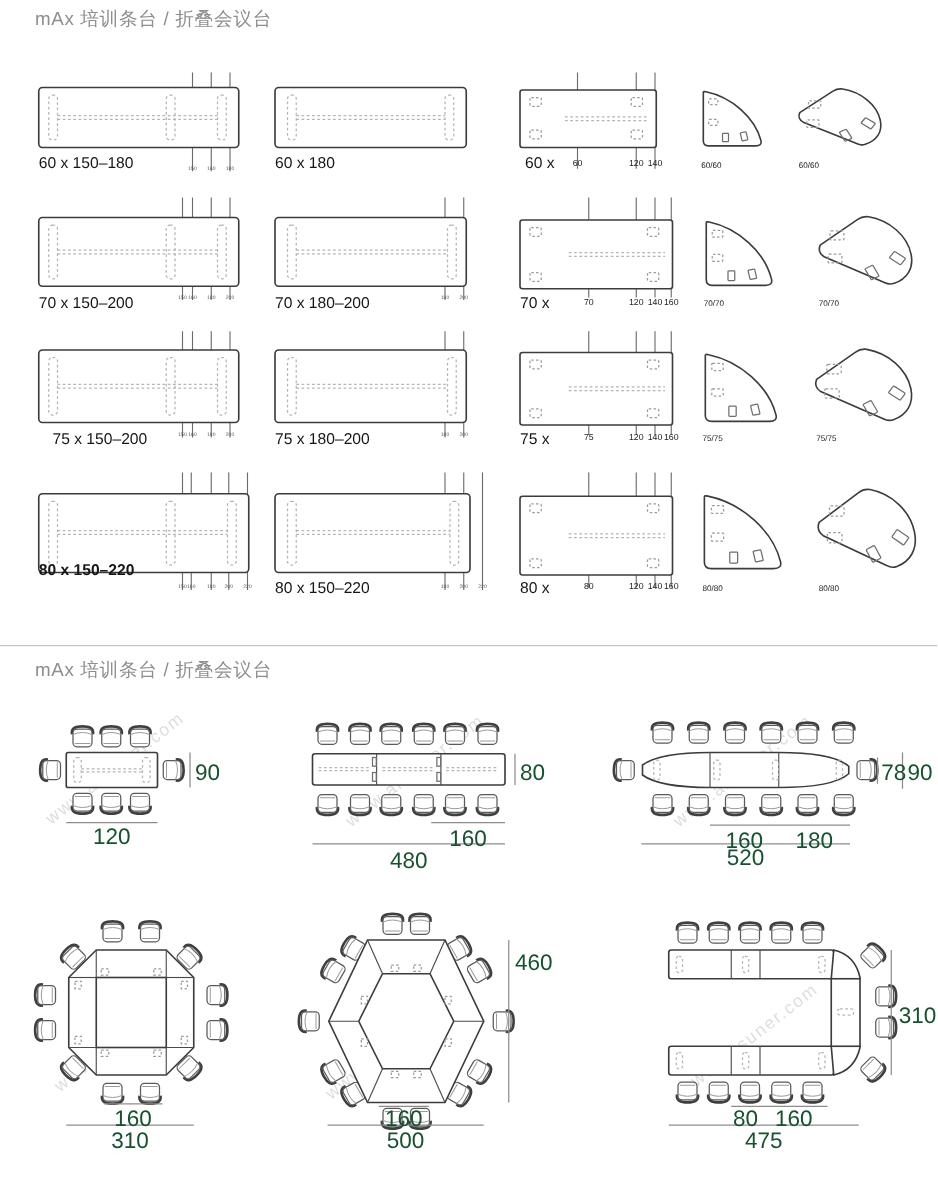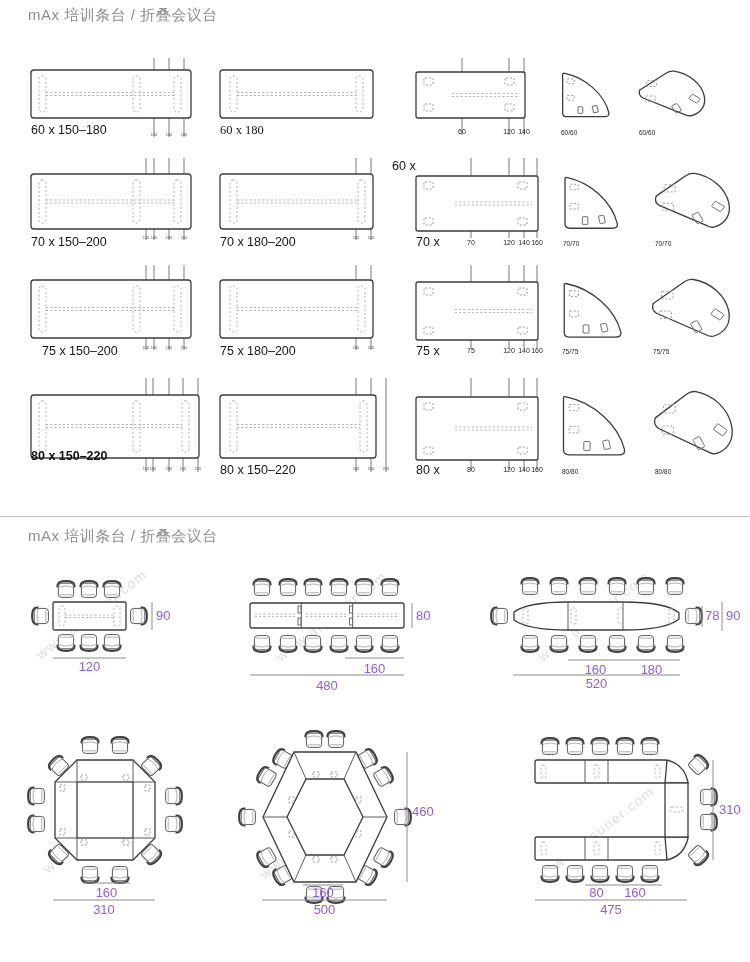--- a/index.html
+++ b/index.html
@@ -6,21 +6,21 @@
   #page{position:relative;width:750px;height:962px;background:#fff;overflow:hidden;
         font-family:"Liberation Sans","DejaVu Sans",sans-serif;}
   .abs{position:absolute;}
   svg.abs{overflow:visible;}
   .title{font-size:15px;color:#8e8e8e;letter-spacing:.5px;}
   .subtitle{font-size:12.5px;color:#555;}
   .speclabel{font-size:12.5px;color:#161616;}
   .tick{font-size:7px;color:#222;transform:translateX(-50%);white-space:nowrap;}
   .microtick{font-size:4px;color:#555;transform:translateX(-50%);white-space:nowrap;}
   .shapelabel{font-size:6.5px;color:#222;white-space:nowrap;}
-  .dim{font-size:13px;color:#8b5cf6;white-space:nowrap;}
+  .dim{font-size:18px;color:#14532d;white-space:nowrap;}
   .dimc{text-align:center;}
   .wm{color:#dedede;font-size:14px;letter-spacing:1.5px;transform:rotate(-38deg);
       transform-origin:left center;white-space:nowrap;}
   .divider{height:0;border-top:1px solid #c6c6c6;}
   
   .tbl{fill:#fff;stroke:#3c3c3c;stroke-width:1.3;}
   .tbl2{fill:none;stroke:#6f6f6f;stroke-width:1;}
   .dash{fill:none;stroke:#b5b5b5;stroke-width:1;stroke-dasharray:2.2 2;}
   .dashf{fill:none;stroke:#9a9a9a;stroke-width:1;stroke-dasharray:2 1.8;}
   .opt{stroke:#6b6b6b;stroke-width:.9;}
@@ -84,22 +84,22 @@
       <rect class="dashf" x="505" y="49" width="9" height="7" rx="1"></rect>
     <line class="dash" x1="452" y1="38.5" x2="519" y2="38.5"></line>
       <line class="dash" x1="452" y1="41.5" x2="519" y2="41.5"></line>
     <use href="#qshape" transform="translate(560,17) scale(0.53,0.47)"></use>
     <use href="#fanshape" transform="translate(637,15) scale(0.70,0.59)"></use>
   </svg>
   <div class="abs speclabel" style="left:31px;top:123px;">60 x 150–180</div>
   <div class="abs microtick" style="left:154px;top:132px;">150</div>
   <div class="abs microtick" style="left:169px;top:132px;">160</div>
   <div class="abs microtick" style="left:184px;top:132px;">180</div>
-  <div class="abs speclabel" style="left:220px;top:123px;font-family:Liberation Serif, serif;">60 x 180</div>
-  <div class="abs speclabel" style="left:392px;top:123px;margin-top:36px;">60 x</div>
+  <div class="abs speclabel" style="left:220px;top:123px;">60 x 180</div>
+  <div class="abs speclabel" style="left:420px;top:123px;">60 x</div>
   <div class="abs tick" style="left:462px;top:128px;">60</div>
   <div class="abs tick" style="left:509px;top:128px;">120</div>
   <div class="abs tick" style="left:524px;top:128px;">140</div>
   <div class="abs shapelabel" style="left:561px;top:129px;">60/60</div>
   <div class="abs shapelabel" style="left:639px;top:129px;">60/60</div>
 
   <svg class="abs" style="left:0;top:148px;" width="750" height="102">
     <line class="opt" x1="146" y1="10" x2="146" y2="92"></line>
       <line class="opt" x1="154" y1="10" x2="154" y2="92"></line>
       <line class="opt" x1="169" y1="10" x2="169" y2="92"></line>
@@ -410,21 +410,21 @@
     <rect class="dashf" x="68" y="122" width="6" height="5"></rect>
       <rect class="dashf" x="86" y="122" width="6" height="5"></rect>
     <rect class="dashf" x="44" y="62" width="5" height="6"></rect>
       <rect class="dashf" x="44" y="96" width="5" height="6"></rect>
     <rect class="dashf" x="111" y="62" width="5" height="6"></rect>
       <rect class="dashf" x="111" y="96" width="5" height="6"></rect>
     <line class="dl" x1="162" y1="17" x2="162" y2="147"></line>
     <line class="dl" x1="58" y1="150" x2="98" y2="150"></line>
     <line class="dl" x1="17" y1="165" x2="142" y2="165"></line>
   </svg>
-  <div class="abs dim" style="left:412px;top:804px;">460</div>
+  <div class="abs dim" style="left:412px;top:760px;">460</div>
   <div class="abs dim dimc" style="left:303px;top:885px;width:40px;">160</div>
   <div class="abs dim dimc" style="left:262px;top:902px;width:125px;">500</div>
 
   <svg class="abs" style="left:495px;top:735px;" width="255" height="180">
     <use href="#ch" transform="translate(55,12)"></use>
       <use href="#ch" transform="translate(80,12)"></use>
       <use href="#ch" transform="translate(105,12)"></use>
     <use href="#ch" transform="translate(130,12)"></use>
       <use href="#ch" transform="translate(155,12)"></use>
     <use href="#ch" transform="translate(55,138) rotate(180)"></use>

